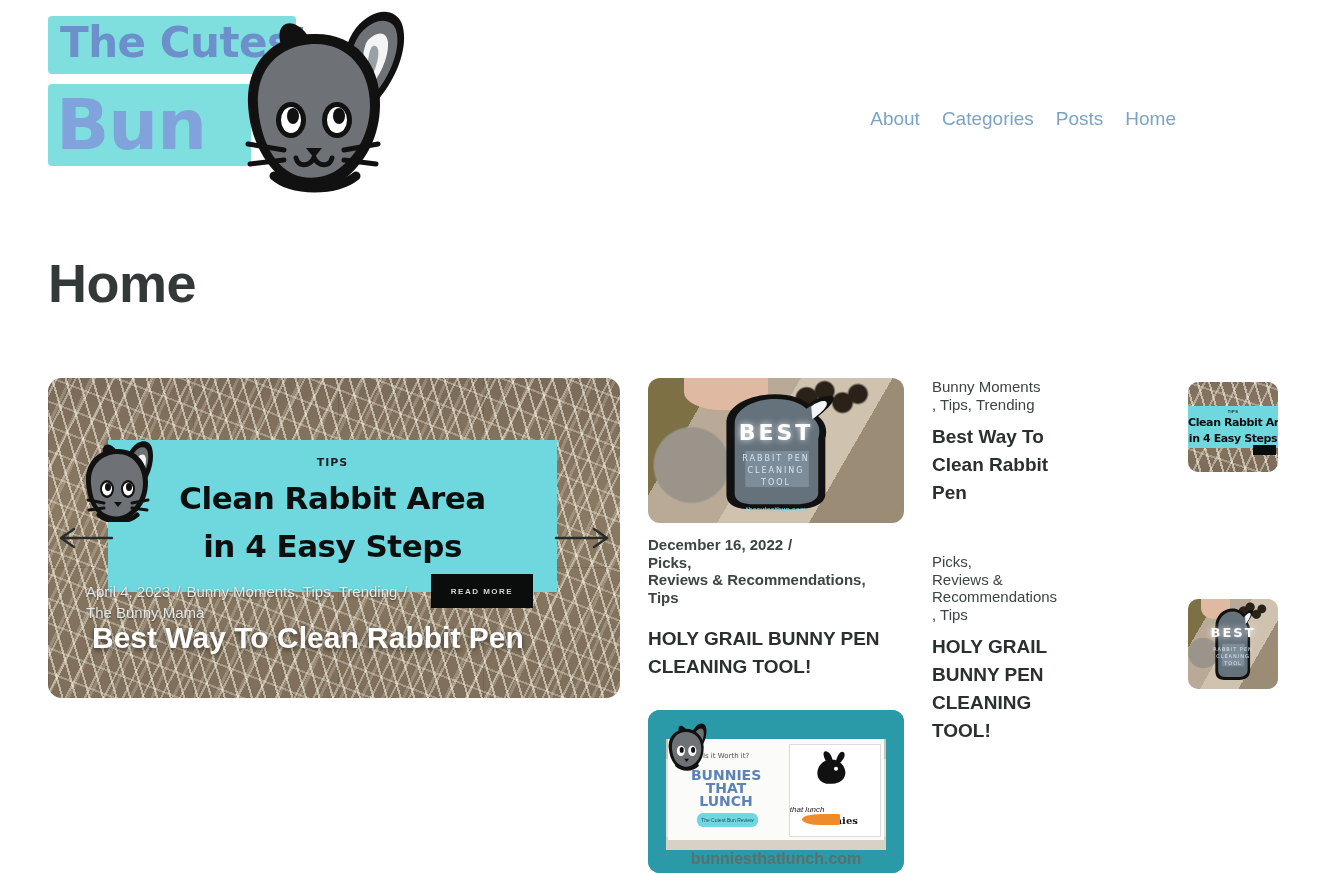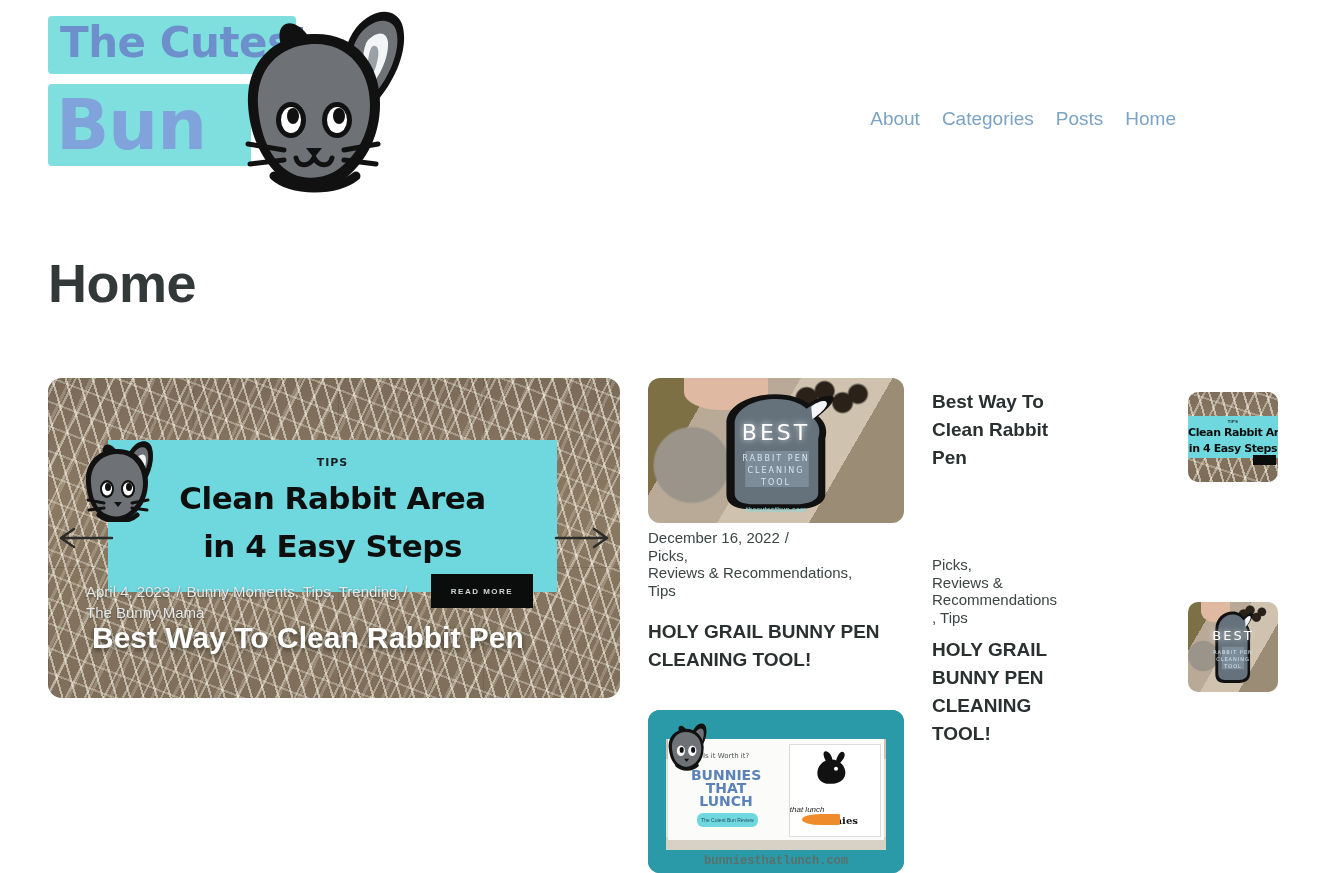--- a/index.html
+++ b/index.html
@@ -212,24 +212,25 @@
 
   
   .col-mid { position: absolute; left: 648px; top: 0; width: 256px; }
   .card-img {
     width: 256px; height: 145px;
     border-radius: 12px;
     overflow: hidden;
     position: relative;
   }
   .card-meta {
-    margin-top: 6px;
+    margin-top: 13px;
     font-size: 15px;
     line-height: 17.5px;
     color: #3d4444;
+    font-weight: bold;
   }
   .card-meta .sep { padding: 0 5px; }
   .card-title {
     margin-top: 19px;
     font-size: 19px;
     line-height: 28px;
     font-weight: 700;
     color: #2a2f2f;
   }
   .card-img-2 {
@@ -369,24 +370,24 @@
     position: absolute;
     left: 14%; top: 76%;
     width: 42%; height: 12%;
     background: #ef8b2b;
     border-radius: 50% 6% 6% 50%;
   }
   .box-bottom-url {
     position: absolute;
     left: 0; right: 0; bottom: 3%;
     text-align: center;
-    font-size: 12px;
+    font-size: 16px;
     font-weight: 700;
     color: #6b6257;
-    font-family: Liberation Mono, monospace;
+    font-family: Liberation Sans, sans-serif;
     opacity: .75;
   }
 
   
   .tn-clean { position: absolute; inset: 0; }
   .tn-clean .band {
     position: absolute;
     left: 0; right: 0; top: 27%;
     height: 46%;
     background: #6ed8de;
@@ -415,21 +416,21 @@
   
   .best-badge {
     position: absolute;
     left: 27%; top: 8%;
     width: 46%; height: 86%;
   }
   .best-text {
     position: absolute;
     left: 0; right: 0; top: 29%;
     text-align: center;
-    font-weight: 400;
+    font-weight: 700;
     color: #ffffff;
     letter-spacing: 3px;
     text-shadow: 0 0 6px rgba(255,255,255,.85);
     font-family: "DejaVu Sans", sans-serif;
   }
   .best-sub {
     position: absolute;
     left: 0; right: 0; top: 52%;
     text-align: center;
     color: #d7e4ee;
@@ -621,20 +622,24 @@
           <path d="M27 44 L33 44 L30 48 Z" fill="#111"></path>
           <path d="M18 52 C24 58 37 58 43 52" stroke="#111" stroke-width="4" fill="none" stroke-linecap="round"></path>
         </svg>
       </div>
     </div>
 
     <div class="col-right">
 
       <div class="mini-post">
         <div class="mini-text">
+          <div class="mini-cats">
+            <span>Bunny Moments</span><br>
+            <span>, Tips, Trending</span>
+          </div>
           <div class="mini-title">Best Way To Clean Rabbit Pen</div>
         </div>
         <div class="mini-thumb">
           <div class="bg-wood"></div>
           <div class="tn-clean">
             <div class="band"></div>
             <div class="tips">TIPS</div>
             <div class="l1">Clean Rabbit Area</div>
             <div class="l2">in 4 Easy Steps</div>
             <div class="btn"></div>

